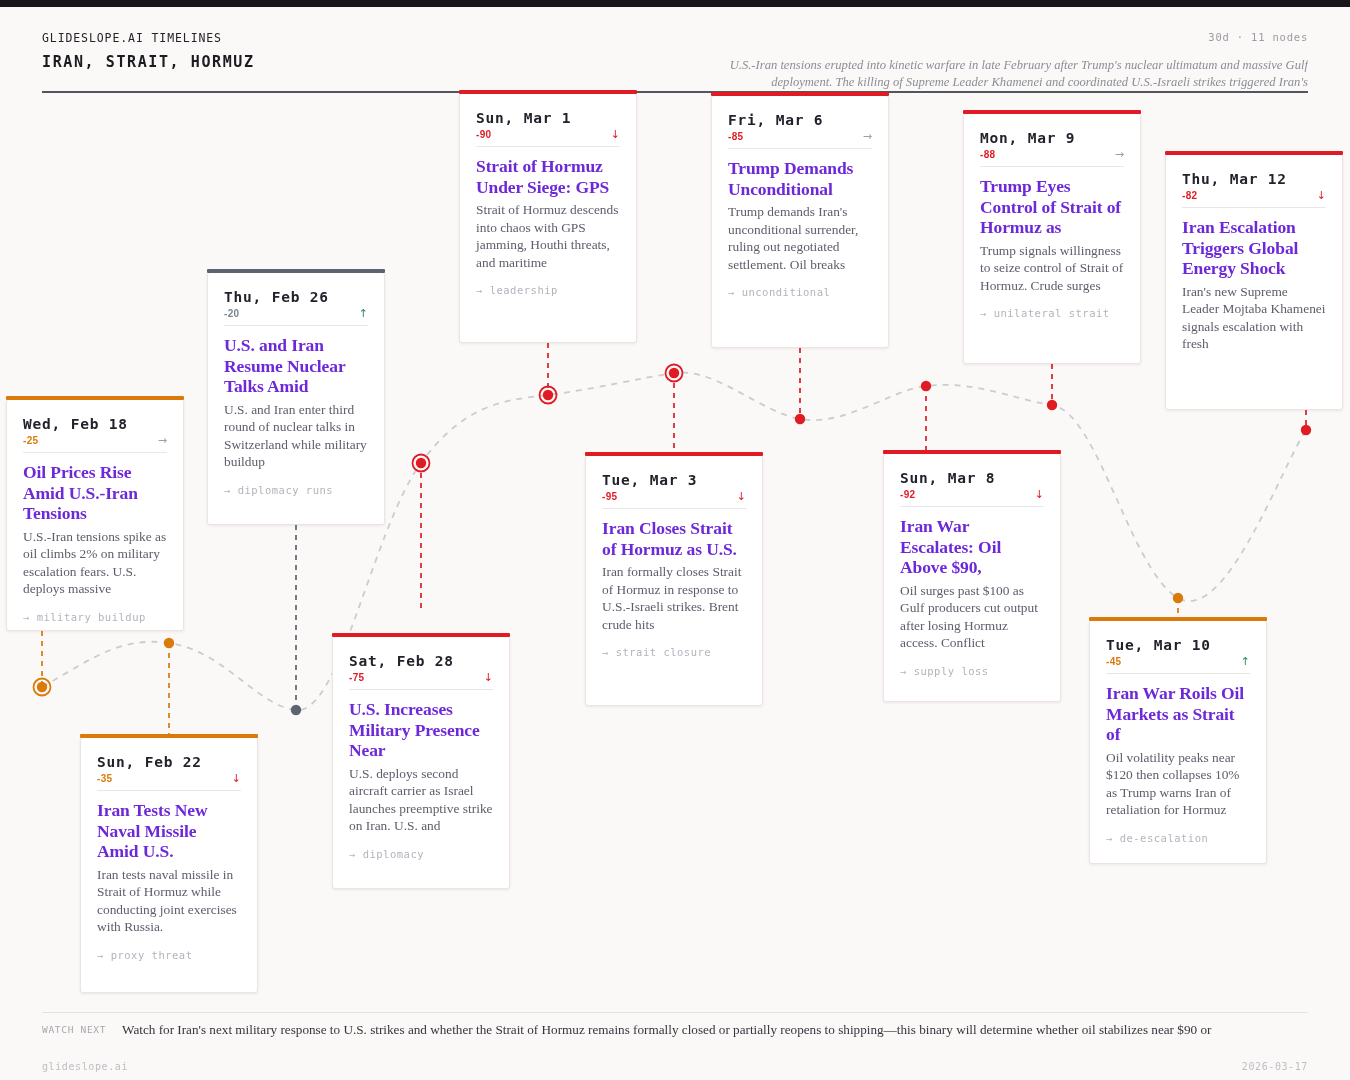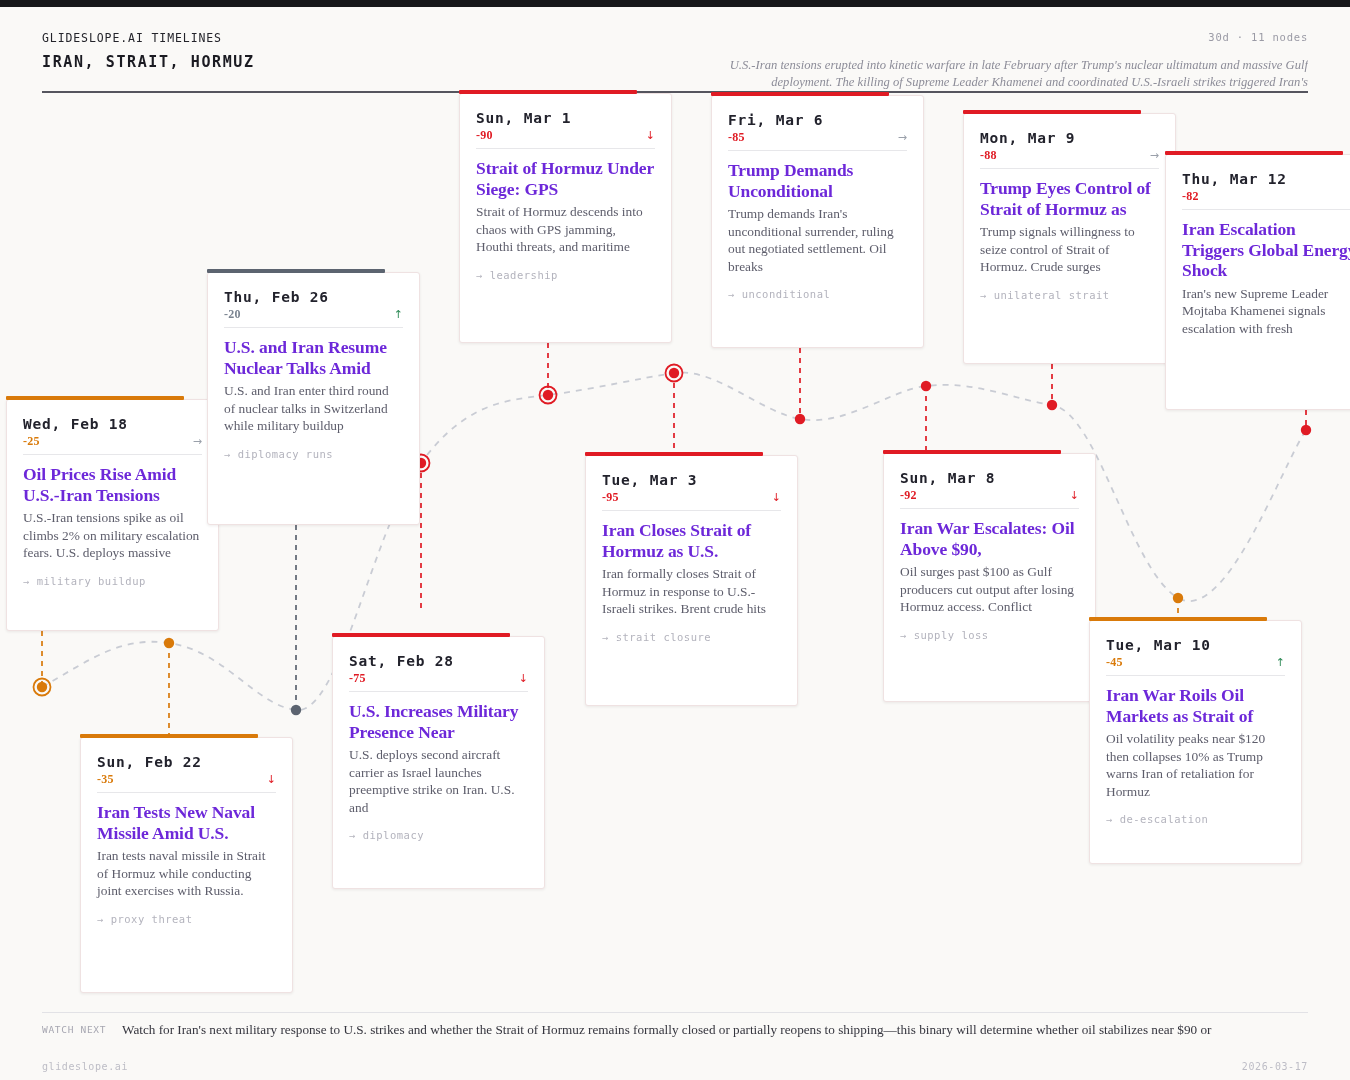--- a/index.html
+++ b/index.html
@@ -90,21 +90,21 @@
   #curve-svg {
     position: absolute;
     top: 0; left: 0;
     width: 1350px;
     height: 1080px;
     pointer-events: none;
   }
   
   .card {
     position: absolute;
-    width: 213px;
+    width: 178px;
     background: #ffffff;
     border: 1px solid #efe2e2;
     border-radius: 3px;
     box-sizing: border-box;
     padding: 16px 16px 12px 16px;
     box-shadow: 0 1px 3px rgba(30,20,20,0.07);
   }
   .card .topbar-accent {
     position: absolute;
     left: -1px;
@@ -123,22 +123,22 @@
   }
   .card-scorerow {
     display: flex;
     justify-content: space-between;
     align-items: baseline;
     border-bottom: 1px solid #e7e7ea;
     padding-bottom: 5px;
     margin-top: 2px;
   }
   .card-score {
-    font-family: Liberation Serif, serif;
-    font-size: 12px;
+    font-family: Liberation Sans, sans-serif;
+    font-size: 10px;
     font-weight: bold;
     letter-spacing: 0.3px;
   }
   .card-trend {
     font-size: 11px;
     font-family: "DejaVu Sans", sans-serif;
   }
   .card-title {
     font-family: "Liberation Serif", serif;
     font-weight: bold;

